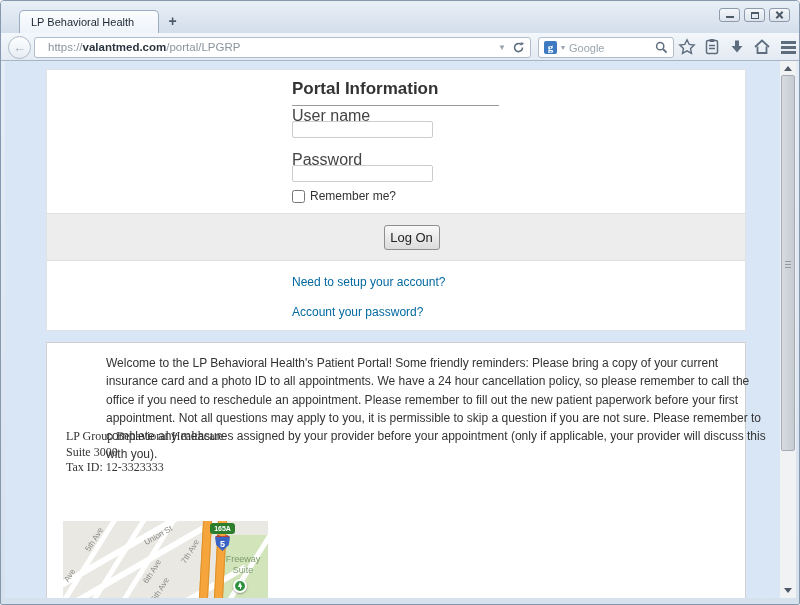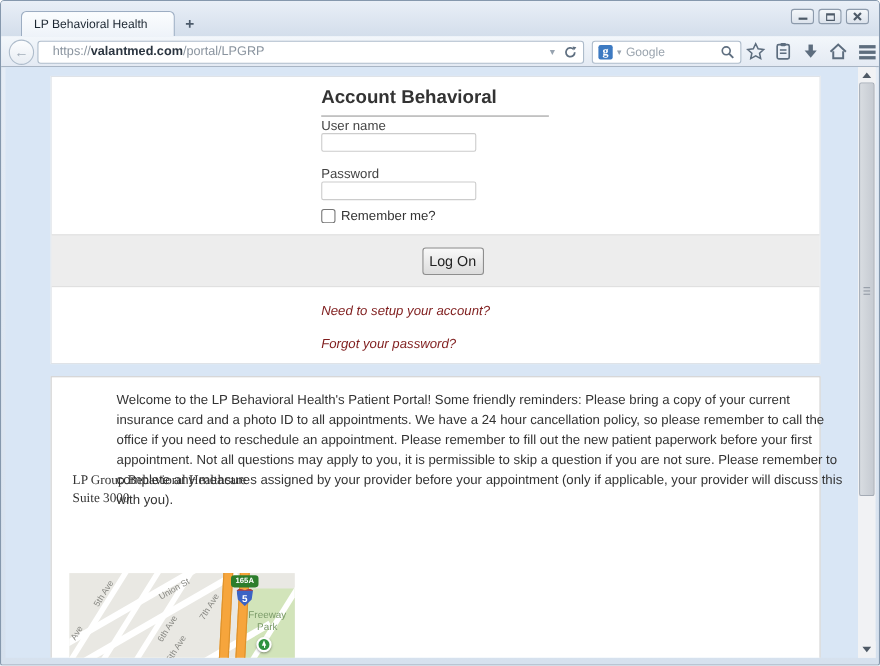--- a/index.html
+++ b/index.html
@@ -69,34 +69,34 @@
   .sb-grip { position:absolute; left:3px; top:185px; }
   .sb-grip div { width:6px; height:1px; background:#939ba6; margin-bottom:2px; }
 
   .panel { position:absolute; background:#fff; }
   .panel1 { left:41px; top:8px; width:700px; height:262px; border:1px solid #dfe3e8; }
   .panel2 { left:41px; top:281px; width:700px; height:300px; border:1px solid #cfcfcf; }
 
   
   .acct-head { position:absolute; left:245px; top:9px; width:207px;
     font-size:17px; font-weight:bold; color:#333; padding-bottom:6px; border-bottom:1px solid #999; }
-  .fld-label { position:absolute; left:245px; font-size:12px; color:#444; }
+  .fld-label { position:absolute; left:245px; font-size:16px; color:#444; }
   .txt-input { position:absolute; left:245px; width:141px; height:17px;
     border:1px solid #ccc; border-radius:2px; font-size:12px; padding:0 4px;
     font-family:"Liberation Sans",sans-serif; }
   .remember { position:absolute; left:245px; top:119px; font-size:12px; color:#333;
     display:flex; align-items:center; gap:5px; }
   .remember input { width:13px; height:13px; }
   .gray-band { position:absolute; left:0; top:143px; width:698px; height:48px;
     background:#ededed; border-top:1px solid #e0e0e0; border-bottom:1px solid #e0e0e0;
     text-align:center;padding-left:31px; }
   .logon { margin-top:11px; width:56px; height:25px; font-size:13px; color:#222;
     background:linear-gradient(#f9f9f9,#dcdcdc); border:1px solid #8e8e8e; border-radius:3px;
     font-family:"Liberation Sans",sans-serif; }
-  .plink { position:absolute; left:245px; font-size:12px; color:#7f1d1d; text-decoration:none;font-style:italic; }
+  .plink { position:absolute; left:245px; font-size:12px; color:#0369a1; text-decoration:none; }
 
   
   .welcome { position:absolute; left:19px; top:11px; width:662px;
     font-size:12px; line-height:18.3px; color:#333;margin-left:40px; }
   .addr { position:absolute; left:19px; top:86px; font-size:12px; line-height:15.6px; color:#333;font-family:Liberation Serif, serif; }
 
   
   .map { position:absolute; left:16px; top:178px; width:205px; height:150px;
     background:#e9e8e3; overflow:hidden; }
   .street { position:absolute; background:#fff; }
@@ -199,41 +199,42 @@
         <path d="M4.5 8.5V15h9V8.5" fill="none" stroke="#5d6d7e" stroke-width="1.8"></path>
       </svg>
   </div>
   <div class="tool-icon" style="left:777px;">
     <div class="menu-bars"><div></div><div></div><div></div></div>
   </div>
 
   <div class="viewport">
 
     <div class="panel panel1">
-      <div class="acct-head">Account Behavioral</div>
+      <div class="acct-head">Portal Information</div>
       <div class="fld-label" style="top:37px;">User name</div>
       <input class="txt-input" style="top: 51px;" type="text" value="">
       <div class="fld-label" style="top:81px;">Password</div>
       <input class="txt-input" style="top: 95px;" type="password" value="">
       <label class="remember">
         <input type="checkbox" style="">
         <span>Remember me?</span>
       </label>
       <div class="gray-band">
         <button class="logon">Log On</button>
       </div>
       <a class="plink" style="top:205px;" href="#">Need to setup your account?</a>
-      <a class="plink" style="top:235px;" href="#">Forgot your password?</a>
+      <a class="plink" style="top:235px;" href="#">Account your password?</a>
     </div>
 
     <div class="panel panel2">
       <p class="welcome">Welcome to the LP Behavioral Health's Patient Portal! Some friendly reminders: Please bring a copy of your current insurance card and a photo ID to all appointments. We have a 24 hour cancellation policy, so please remember to call the office if you need to reschedule an appointment. Please remember to fill out the new patient paperwork before your first appointment. Not all questions may apply to you, it is permissible to skip a question if you are not sure. Please remember to complete any measures assigned by your provider before your appointment (only if applicable, your provider will discuss this with you).</p>
       <div class="addr">
         <div>LP Group Behavioral Healthcare</div>
         <div>Suite 3000</div>
+        <div>Tax ID: 12-3323333</div>
       </div>
 
       <div class="map">
         <div class="park"></div>
         <div class="street ave" style="top:30px;"></div>
         <div class="street ave" style="top:62px; left:-110px;"></div>
         <div class="street ave" style="top:95px; left:-160px;"></div>
         <div class="street ave" style="top:55px; left:30px;"></div>
         <div class="street cross" style="top:8px;"></div>
         <div class="street cross" style="top:62px; left:-90px;"></div>
@@ -242,21 +243,21 @@
         <div class="freeway" style="left:136px;"></div>
         <div class="freeway" style="left:151px;"></div>
         <div class="map-label" style="left:18px; top:14px; transform:rotate(-58deg);">5th Ave</div>
         <div class="map-label" style="left:80px; top:10px; transform:rotate(-30deg);">Union St</div>
         <div class="map-label" style="left:114px; top:26px; transform:rotate(-58deg);">7th Ave</div>
         <div class="map-label" style="left:76px; top:46px; transform:rotate(-58deg);">6th Ave</div>
         <div class="map-label" style="left:0px; top:50px; transform:rotate(-58deg);">Ave</div>
         <div class="map-label" style="left:84px; top:64px; transform:rotate(-58deg);">5th Ave</div>
         <div class="park-label">
           <div>Freeway</div>
-          <div>Park</div>
+          <div>Suite</div>
         </div>
         <div class="exit-badge">165A</div>
         <div class="i5-shield">5</div>
         <div class="park-marker">
             <span class="tree"></span>
             <span class="trunk"></span>
           </div>
       </div>
     </div>
 

